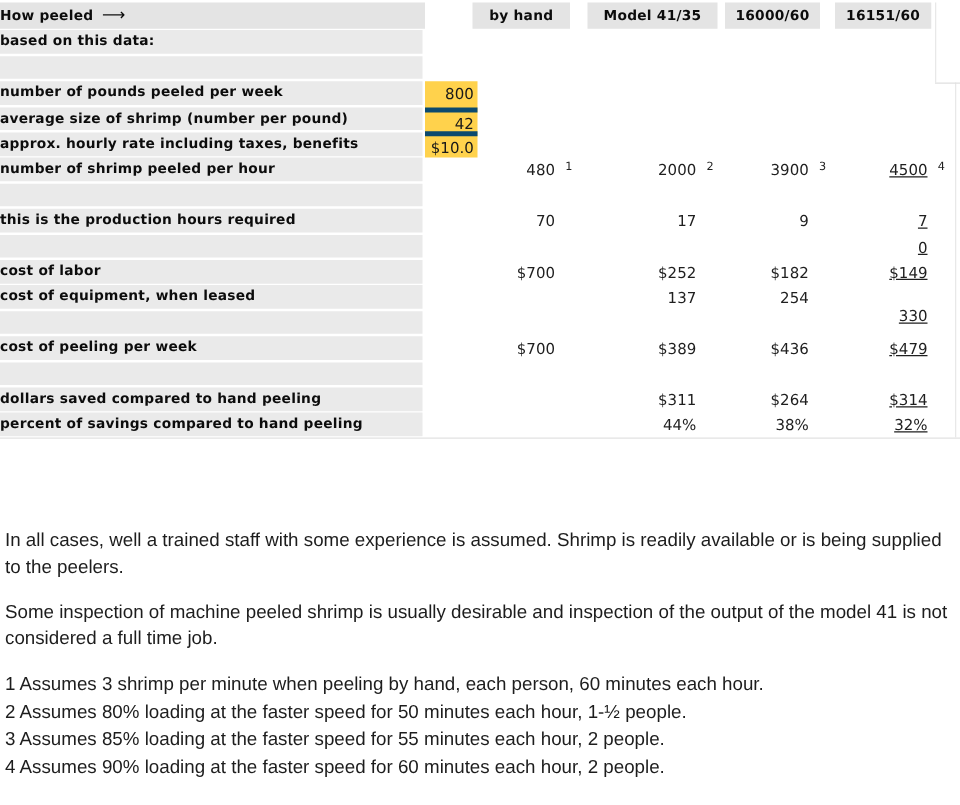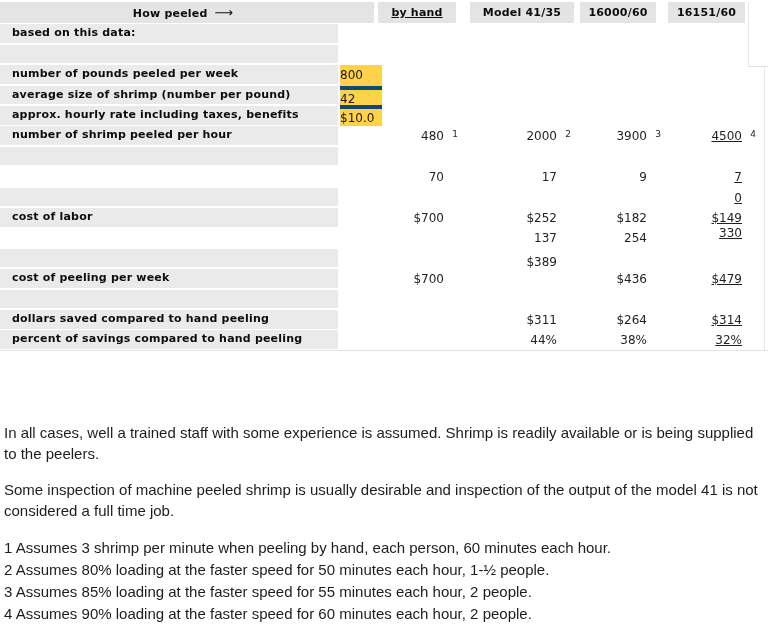--- a/index.html
+++ b/index.html
@@ -2,39 +2,39 @@
 <html><head>
 <meta charset="utf-8">
 <style>
   html,body{margin:0;padding:0;background:#ffffff;}
   .page{position:relative;width:768px;height:644px;background:#fff;overflow:hidden;
         font-family:"DejaVu Sans",sans-serif;}
   
   .sheet{position:absolute;left:0;top:0;width:768px;height:352px;}
   .hcell{position:absolute;top:2px;height:21px;line-height:21px;background:#e4e4e4;
          font-weight:bold;font-size:11px;color:#0c0c0c;letter-spacing:.2px;text-align:center;}
-  .hcell-a{left:0;width:374px;text-align:center;padding-right:8px;box-sizing:border-box;}
+  .hcell-a{left:0;width:340px;text-align:left;padding-right:8px;box-sizing:border-box;}
   .hcell-a .arrow{font-weight:normal;font-size:13px;margin-left:7px;letter-spacing:0;}
-  .hcell-b{left:378px;width:78px;text-decoration:underline;}
+  .hcell-b{left:378px;width:78px;}
   .hcell-c{left:470px;width:104px;}
   .hcell-d{left:580px;width:76px;}
   .hcell-e{left:668px;width:77px;}
   .lrow{position:absolute;left:0;width:338px;height:18.6px;line-height:18.6px;background:#eaeaea;
-        font-weight:bold;font-size:11px;color:#0c0c0c;letter-spacing:.2px;padding-left:12px;
+        font-weight:bold;font-size:11px;color:#0c0c0c;letter-spacing:.2px;padding-left:0;
         box-sizing:border-box;white-space:nowrap;overflow:hidden;}
   .v{position:absolute;height:20.4px;line-height:20.4px;font-size:12px;color:#1f1f1f;
      text-align:right;box-sizing:border-box;}
   .c1{left:350px;width:94px;}
   .c2{left:460px;width:97px;}
   .c3{left:560px;width:87px;}
   .c4{left:650px;width:92px;text-decoration:underline;}
   .v .sup{position:absolute;right:-14px;top:2px;font-size:9px;line-height:12px;color:#1f1f1f;}
   .yellow-block{position:absolute;left:340px;top:65.2px;width:42px;height:61.2px;
                 background:#ffd24c;}
-  .ycell{height:20.4px;line-height:20.4px;font-size:12px;color:#191919;text-align:left;
+  .ycell{height:20.4px;line-height:20.4px;font-size:12px;color:#191919;text-align:right;
          padding-right:3px;box-sizing:border-box;}
   .ycell + .ycell{border-top:4px solid #0c4a6e;height:19.4px;line-height:19.4px;}
   .hairline-bottom{position:absolute;left:0;top:350px;width:768px;height:1px;background:#e2e2e2;}
   .hairline-right{position:absolute;left:764px;top:66px;width:1px;height:284px;background:#e8e8e8;}
   .hairline-corner-v{position:absolute;left:748px;top:2px;width:1px;height:64px;background:#e8e8e8;}
   .hairline-corner-h{position:absolute;left:748px;top:66px;width:20px;height:1px;background:#e0e0e0;}
   
   .notes{position:absolute;left:0;top:422px;width:762px;padding-left:4px;
          font-family:"Liberation Sans",sans-serif;font-size:15px;line-height:21px;color:#1d1d1d;}
   .notes p{margin:0 0 0 0;}
@@ -57,22 +57,24 @@
     <div class="hcell hcell-d">16000/60</div>
     <div class="hcell hcell-e">16151/60</div>
 
     <div class="lrow" style="top:24.4px">based on this data:</div>
     <div class="lrow" style="top:44.8px"></div>
     <div class="lrow" style="top:65.2px">number of pounds peeled per week</div>
     <div class="lrow" style="top:85.6px">average size of shrimp (number per pound)</div>
     <div class="lrow" style="top:106px">approx. hourly rate including taxes, benefits</div>
     <div class="lrow" style="top:126.4px">number of shrimp peeled per hour</div>
     <div class="lrow" style="top:146.8px"></div>
+    <div class="lrow" style="top:167.2px">this is the production hours required</div>
     <div class="lrow" style="top:187.6px"></div>
     <div class="lrow" style="top:208px">cost of labor</div>
+    <div class="lrow" style="top:228.4px">cost of equipment, when leased</div>
     <div class="lrow" style="top:248.8px"></div>
     <div class="lrow" style="top:269.2px">cost of peeling per week</div>
     <div class="lrow" style="top:289.6px"></div>
     <div class="lrow" style="top:310px">dollars saved compared to hand peeling</div>
     <div class="lrow" style="top:330.4px">percent of savings compared to hand peeling</div>
 
     <div class="yellow-block">
       <div class="ycell">800</div>
       <div class="ycell">42</div>
       <div class="ycell">$10.0</div>
@@ -90,24 +92,24 @@
 
     <div class="v c4" style="top:187.6px">0</div>
 
     <div class="v c1" style="top:208px">$700</div>
     <div class="v c2" style="top:208px">$252</div>
     <div class="v c3" style="top:208px">$182</div>
     <div class="v c4" style="top:208px">$149</div>
 
     <div class="v c2" style="top:228.4px">137</div>
     <div class="v c3" style="top:228.4px">254</div>
-    <div class="v c4" style="top:223px">330</div>
+    <div class="v c4" style="top:243px">330</div>
 
     <div class="v c1" style="top:269.2px">$700</div>
-    <div class="v c2" style="top:252px">$389</div>
+    <div class="v c2" style="top:269px">$389</div>
     <div class="v c3" style="top:269.2px">$436</div>
     <div class="v c4" style="top:269.2px">$479</div>
 
     <div class="v c2" style="top:310px">$311</div>
     <div class="v c3" style="top:310px">$264</div>
     <div class="v c4" style="top:310px">$314</div>
 
     <div class="v c2" style="top:330.4px">44%</div>
     <div class="v c3" style="top:330.4px">38%</div>
     <div class="v c4" style="top:330.4px">32%</div>

